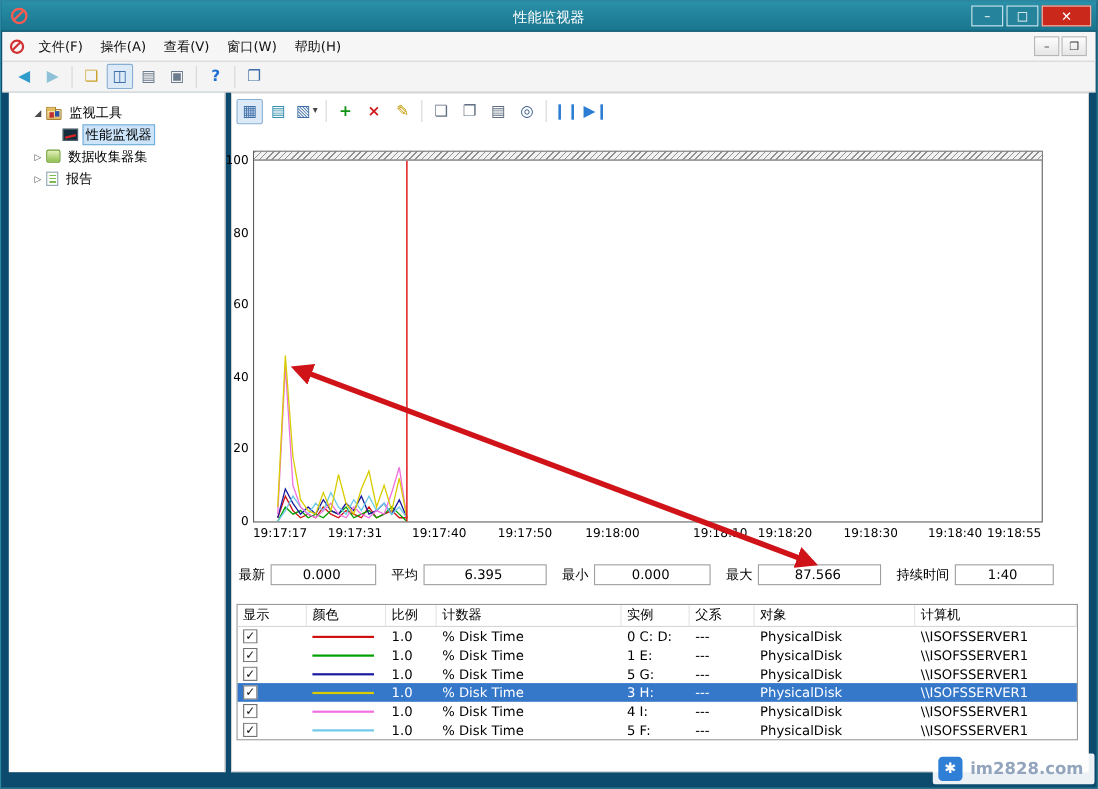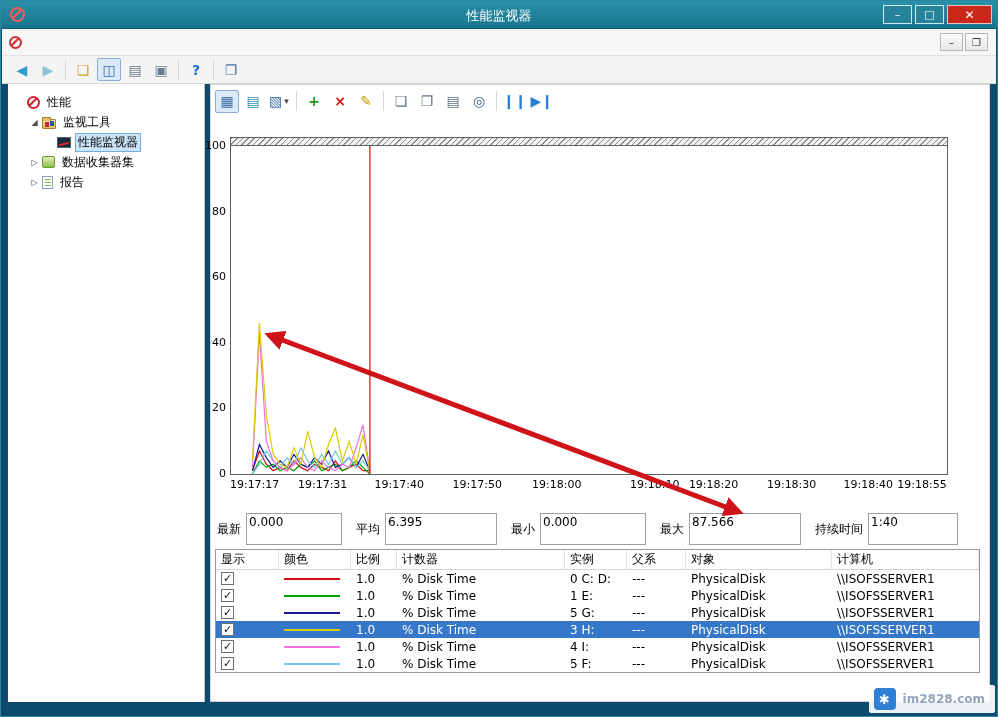--- a/index.html
+++ b/index.html
@@ -69,58 +69,65 @@
   .hatch { height:8px; border-bottom:1px solid #5f5f5f;
     background:repeating-linear-gradient(135deg,#8f8f8f 0 1px,#f2f2f2 1px 4px); }
   .plot { display:block; }
   .y-tick { position:absolute; width:34px; left:-19px; text-align:right; font-size:11px; color:#000; }
   .x-axis { position:absolute; left:0; top:393px; right:0; height:16px; }
   .x-tick { position:absolute; transform:translateX(-50%); font-size:11px; color:#000; white-space:nowrap; }
 
   .stats { position:absolute; left:6px; top:428px; display:flex; align-items:center; font-size:12px; white-space:nowrap; }
   .stat-label { margin:0 5px 0 14px; }
   .stat-label:first-child { margin-left:0; }
-  .stat-box { height:32px; line-height:17px; border:1px solid #9f9f9f; background:#fff; text-align:left; padding:0 5px 0 2px; }
+  .stat-box { height:19px; line-height:17px; border:1px solid #9f9f9f; background:#fff; text-align:center; padding:0 5px 0 2px; }
   .w-latest { width:96px; } .w-avg { width:112px; } .w-min { width:106px; } .w-max { width:112px; } .w-dur { width:90px; }
 
   .ctable { position:absolute; left:4px; top:464px; width:765px; border:1px solid #9a9a9a; background:#fff; font-size:12px; }
   .trow { display:grid; grid-template-columns:63px 72px 46px 168px 62px 59px 146px 147px; height:17px; align-items:center; }
   .trow.thead { height:20px; border-bottom:1px solid #d6d6d6; }
   .thead .td { border-right:1px solid #e4e4e4; height:100%; display:flex; align-items:center; }
   .td { padding-left:5px; white-space:nowrap; overflow:hidden; }
   .trow.selected { color:#fff; }
   .cbcell { display:flex; align-items:center; }
   .cb { width:13px; height:13px; border:1px solid #707070; background:#fff; color:#111; font-size:11px;
     line-height:11px; display:flex; align-items:center; justify-content:center; margin-left:5px; }
   .sw { display:inline-block; width:56px; height:2px; vertical-align:middle; }
 
   .arrow-overlay { position:absolute; left:0; top:0; pointer-events:none; }
 
   .watermark { position:absolute; right:2px; bottom:3px; display:flex; align-items:center; gap:7px;
     background:rgba(255,255,255,.92); padding:3px 10px 3px 5px; border-radius:2px; }
   .wm-icon { width:22px; height:22px; border-radius:4px; color:#fff; font-size:13px; display:flex; align-items:center; justify-content:center; }
-  .wm-text { font-size:12px; color:#93a5bd; font-weight:bold; }
+  .wm-text { font-size:15px; color:#93a5bd; font-weight:bold; }
 </style>
 </head>
 <body>
 
 <div class="window">
 
   <div class="titlebar">
     <span class="tb-appicon"></span>
     <span class="title">性能监视器</span>
     <div class="win-btns">
       <span class="win-btn">–</span>
       <span class="win-btn">□</span>
       <span class="win-btn close">✕</span>
     </div>
   </div>
 
   <div class="menubar">
     <span class="mb-appicon"></span>
+    <div class="menu-items">
+        <span class="menu-item">文件(F)</span>
+        <span class="menu-item">操作(A)</span>
+        <span class="menu-item">查看(V)</span>
+        <span class="menu-item">窗口(W)</span>
+        <span class="menu-item">帮助(H)</span>
+      </div>
     <div class="child-btns">
         <span class="child-btn">–</span>
         <span class="child-btn">❐</span>
       </div>
   </div>
 
   <div class="toolbar">
       <span class="tb-btn">
         <span class="glyph" style="color: rgb(47, 156, 203);">◀</span>
       </span>
@@ -144,25 +151,20 @@
       <span class="tb-btn">
         <span class="glyph" style="color: rgb(29, 111, 209); font-weight: bold;">?</span>
       </span>
       <span class="tb-sep"></span>
       <span class="tb-btn">
         <span class="glyph" style="color: rgb(63, 111, 168);">❐</span>
       </span>
     </div>
 
   <div class="tree-pane">
-      <div class="tree-row" style="padding-left: 5px;">
-        <span class="expander"></span>
-        <span class="tree-icon ic-perfmon"></span>
-        <span class="tree-label">性能</span>
-      </div>
       <div class="tree-row" style="padding-left: 20px;">
         <span class="expander">◢</span>
         <span class="tree-icon ic-folder"></span>
         <span class="tree-label">监视工具</span>
       </div>
       <div class="tree-row" style="padding-left: 35px;">
         <span class="expander"></span>
         <span class="tree-icon ic-monitor"></span>
         <span class="tree-label selected">性能监视器</span>
       </div>

